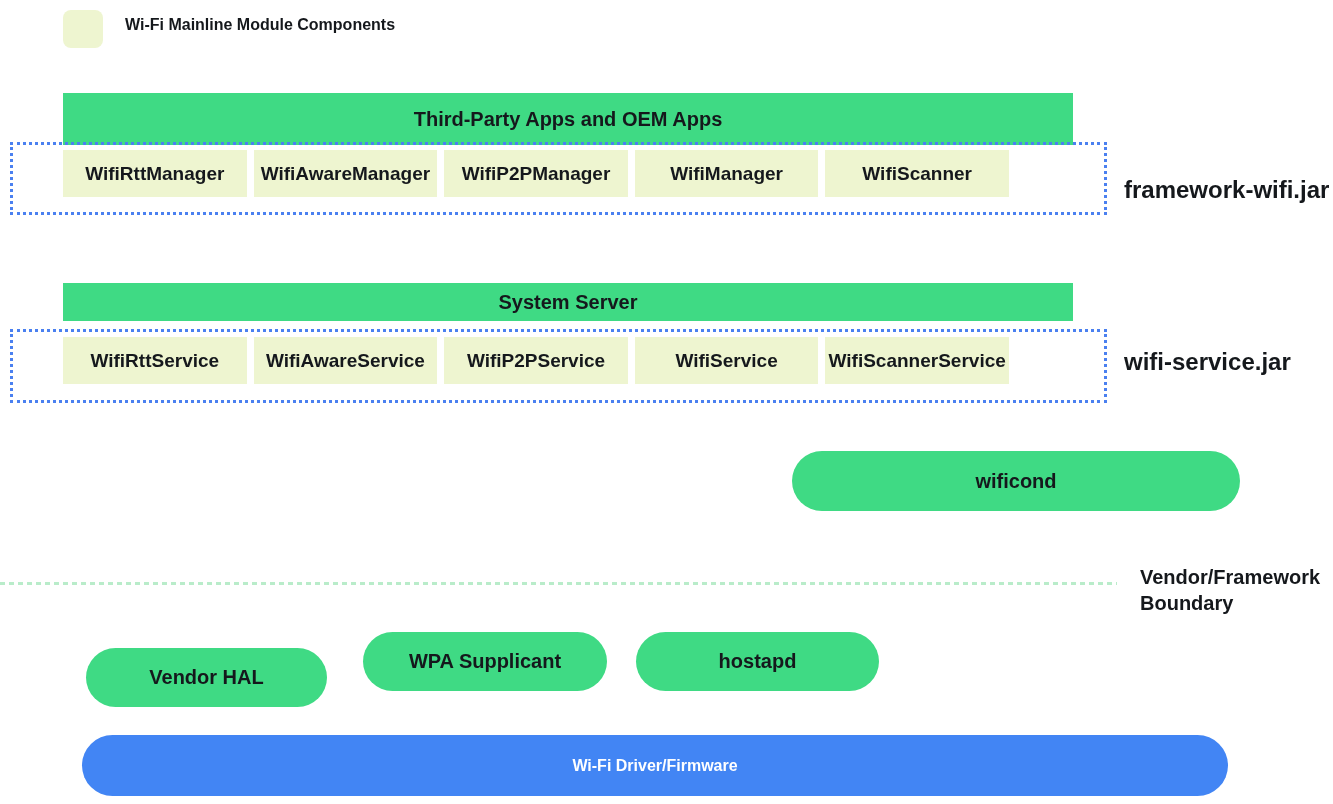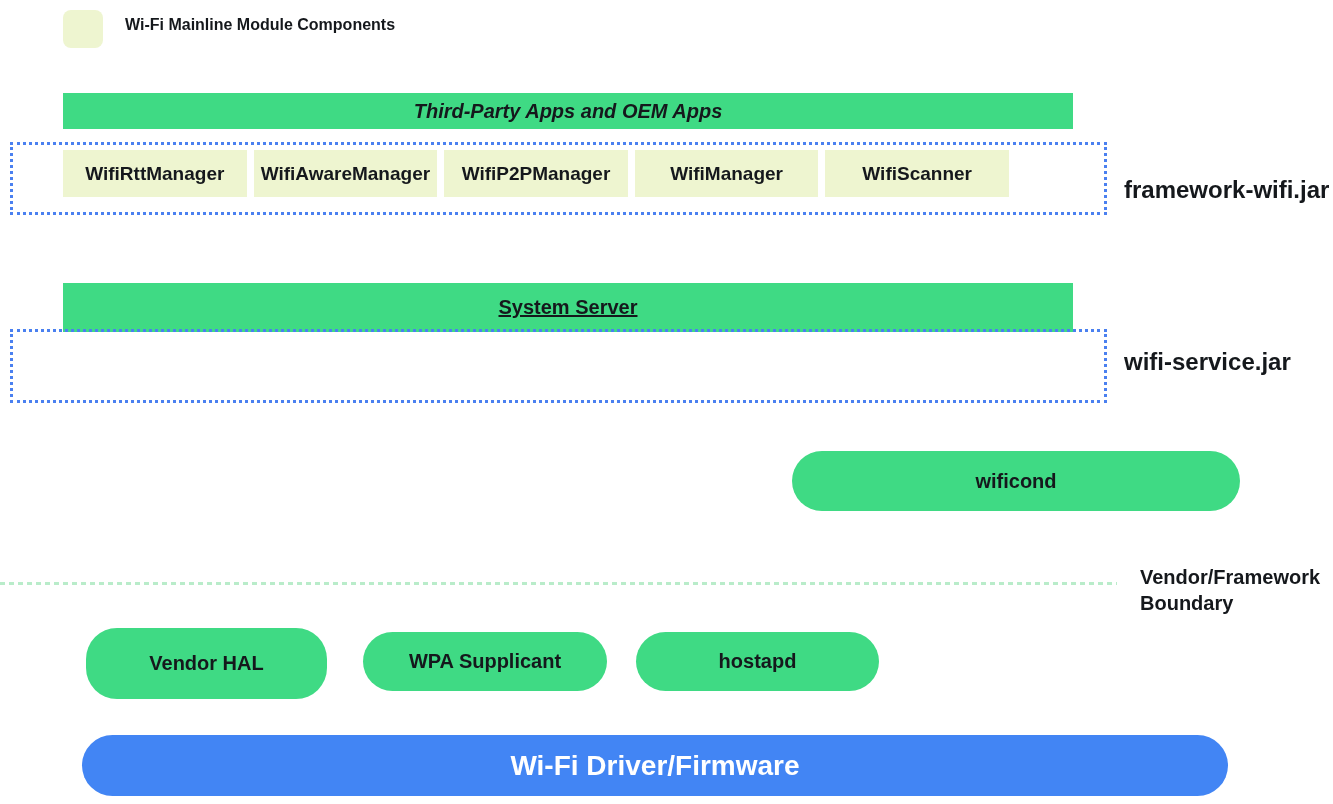--- a/index.html
+++ b/index.html
@@ -33,22 +33,22 @@
   .legend-title {
     left: 125px; top: 16px; font-size: 16px; font-weight: 700;
     white-space: nowrap;
   }
 
   
   .group-header {
     left: 63px; width: 1010px; background: var(--green);
     font-size: 20px; font-weight: 700; z-index: 1;
   }
-  .g1-header { top: 93px; height: 36px; font-style: italic; }
-  .g2-header { top: 283px; height: 49px; text-decoration: underline; }
+  .g1-header { top: 93px; height: 52px; }
+  .g2-header { top: 283px; height: 38px; }
   .jar-dotted {
     left: 10px; width: 1097px;
     border: 3px dotted var(--dotted_blue);
     z-index: 2;
   }
   .g1-dotted { top: 142px; height: 73px; }
   .g2-dotted { top: 329px; height: 74px; }
   .api-row {
     left: 63px; width: 946px; height: 47px;
     display: flex; gap: 7px; z-index: 3;
@@ -65,40 +65,40 @@
   }
   .g1-jar { top: 176px; }
   .g2-jar { top: 348px; }
 
   
   .pill {
     background: var(--green); border-radius: 31px;
     font-size: 20px; font-weight: 700; white-space: nowrap; text-align: center;
   }
   .wificond-pill { left: 792px; top: 451px; width: 448px; height: 60px; }
-  .vendor-hal-pill { left: 86px; top: 628px; width: 241px; height: 71px; }
+  .vendor-hal-pill { left: 86px; top: 648px; width: 241px; height: 59px; }
   .wpa-pill { left: 363px; top: 632px; width: 244px; height: 59px; }
   .hostapd-pill { left: 636px; top: 632px; width: 243px; height: 59px; }
 
   
   .boundary-line {
     left: 0; top: 582px; width: 1117px; height: 3px;
     background: repeating-linear-gradient(90deg,
       var(--boundary_green) 0 5px, transparent 5px 9px);
   }
   .boundary-label {
     left: 1140px; top: 564px; width: 200px;
     font-size: 20px; font-weight: 700; line-height: 26px;
   }
 
   
   .driver-bar {
     left: 82px; top: 735px; width: 1146px; height: 61px;
     background: var(--blue); border-radius: 31px;
-    color: var(--white_text); font-size: 28px; font-weight: 700;
+    color: var(--white_text); font-size: 16px; font-weight: 700;
   }
 </style>
 </head>
 <body>
 
 <div class="canvas">
 
   <div class="abs legend-swatch"></div>
   <div class="abs legend-title">Wi-Fi Mainline Module Components</div>
 
@@ -108,20 +108,27 @@
     <div class="api-box">WifiRttManager</div>
     <div class="api-box">WifiAwareManager</div>
     <div class="api-box">WifiP2PManager</div>
     <div class="api-box">WifiManager</div>
     <div class="api-box">WifiScanner</div>
   </div>
   <div class="abs jar-label g1-jar">framework-wifi.jar</div>
 
   <div class="abs center group-header g2-header">System Server</div>
   <div class="abs jar-dotted g2-dotted"></div>
+  <div class="abs api-row g2-row">
+    <div class="api-box">WifiRttService</div>
+    <div class="api-box">WifiAwareService</div>
+    <div class="api-box">WifiP2PService</div>
+    <div class="api-box">WifiService</div>
+    <div class="api-box">WifiScannerService</div>
+  </div>
   <div class="abs jar-label g2-jar">wifi-service.jar</div>
 
   <div class="abs center pill wificond-pill">wificond</div>
 
   <div class="abs boundary-line"></div>
   <div class="abs boundary-label">Vendor/Framework Boundary</div>
 
   <div class="abs center pill vendor-hal-pill">Vendor HAL</div>
   <div class="abs center pill wpa-pill">WPA Supplicant</div>
   <div class="abs center pill hostapd-pill">hostapd</div>

